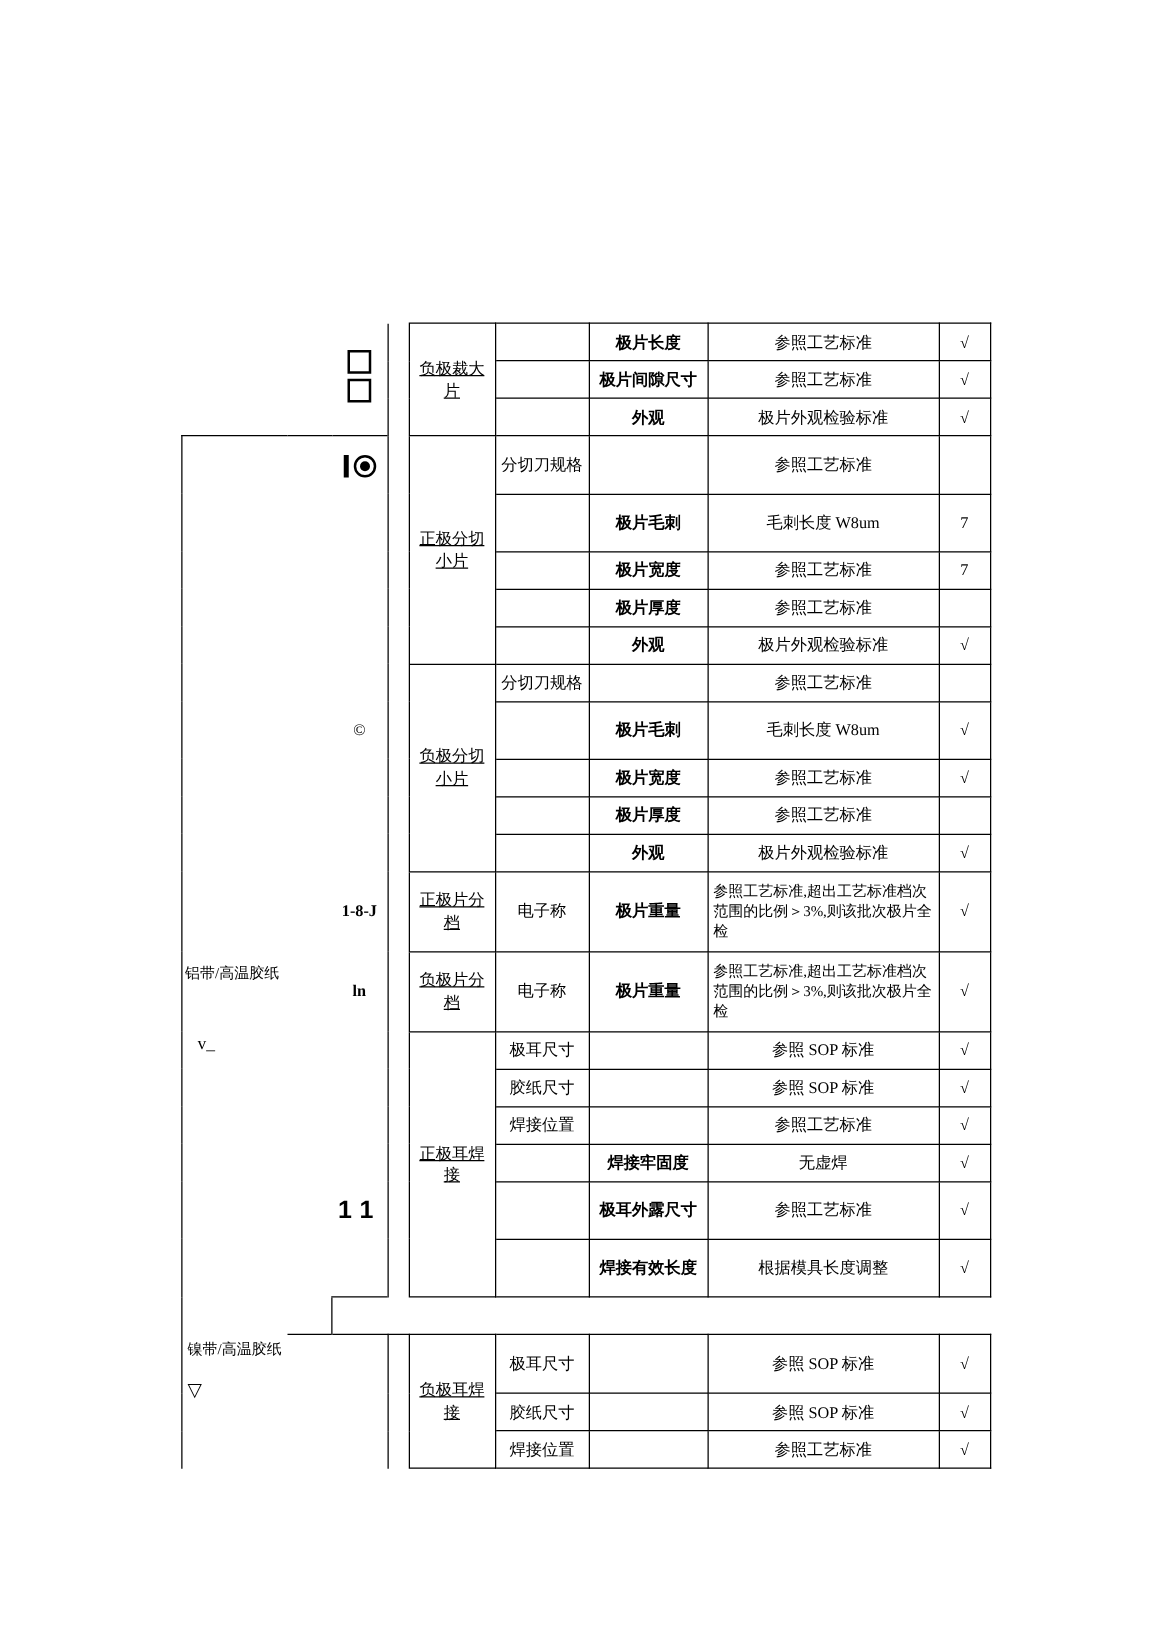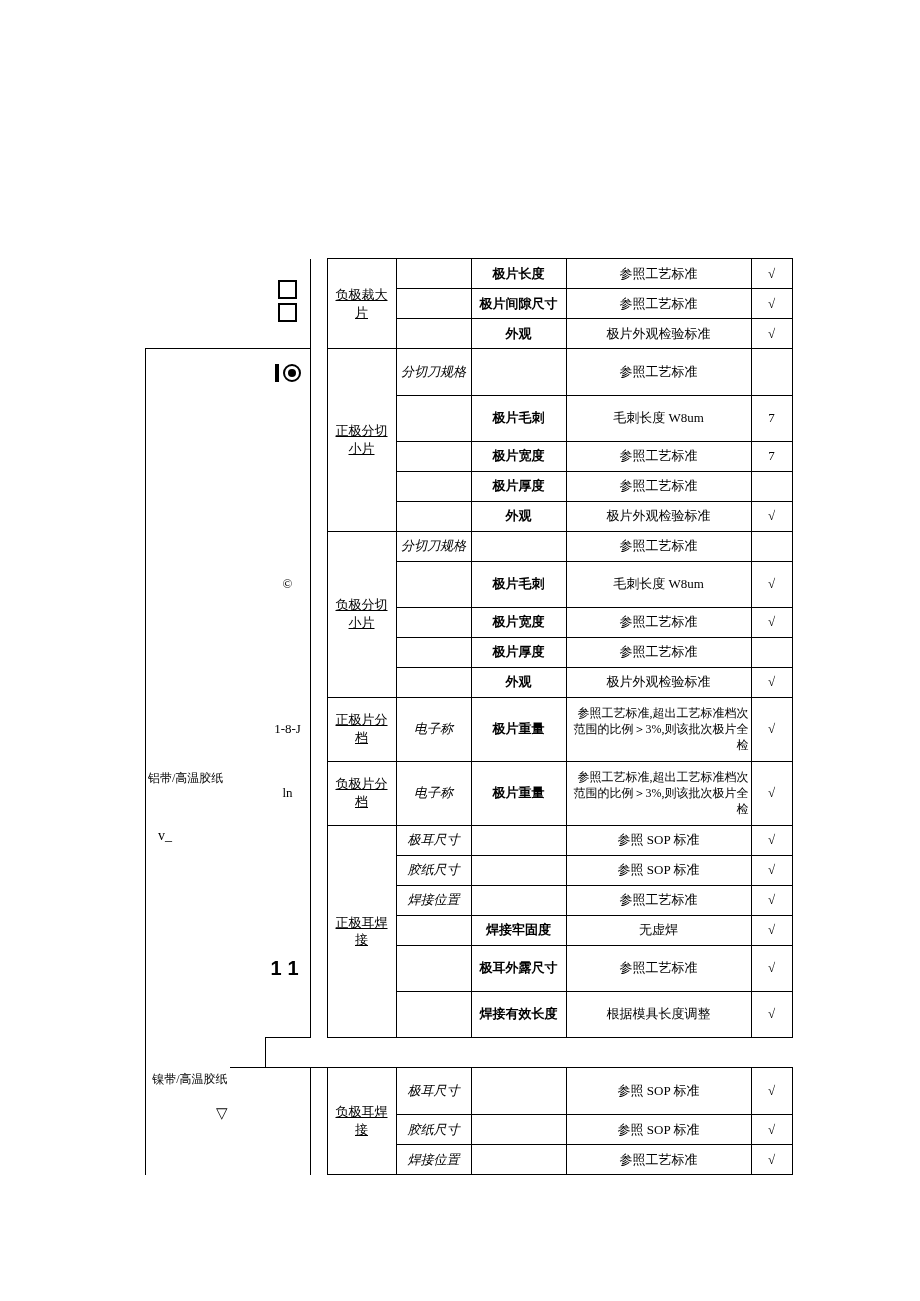--- a/index.html
+++ b/index.html
@@ -25,32 +25,33 @@
     padding: 3px 2px;
     vertical-align: middle;
     line-height: 1.35;
     height: 23px;
   }
   td.tall {
     height: 40px;
   }
   td.extra-tall {
     height: 58px;
+    font-weight: bold;
   }
   td.center { text-align: center; }
   td.left   { text-align: left; padding-left: 4px; }
-  td.small  { font-size: 12px; text-align: right; }
+  td.small  { font-size: 12px; }
 
   
   .c1 { width: 80px; margin-left: 12px; }   
   .c2 { width: 32px; }   
   .c3 { width: 40px; }   
   .c4 { width: 12px; }   
   .c5 { width: 64px; text-decoration: underline; }   
-  .c6 { width: 70px; font-style: italic; }   
+  .c6 { width: 70px; }   
   .c7 { width: 90px; font-weight: bold; }   
   .c8 { width: 180px; margin-top: 22px; }  
   .c9 { width: 36px; }   
 
   
   .no-top    { border-top: none; }
   .no-bottom { border-bottom: none; }
   .no-left   { border-left: none; }
   .no-right  { border-right: none; }
   .blank     { border: none; }

